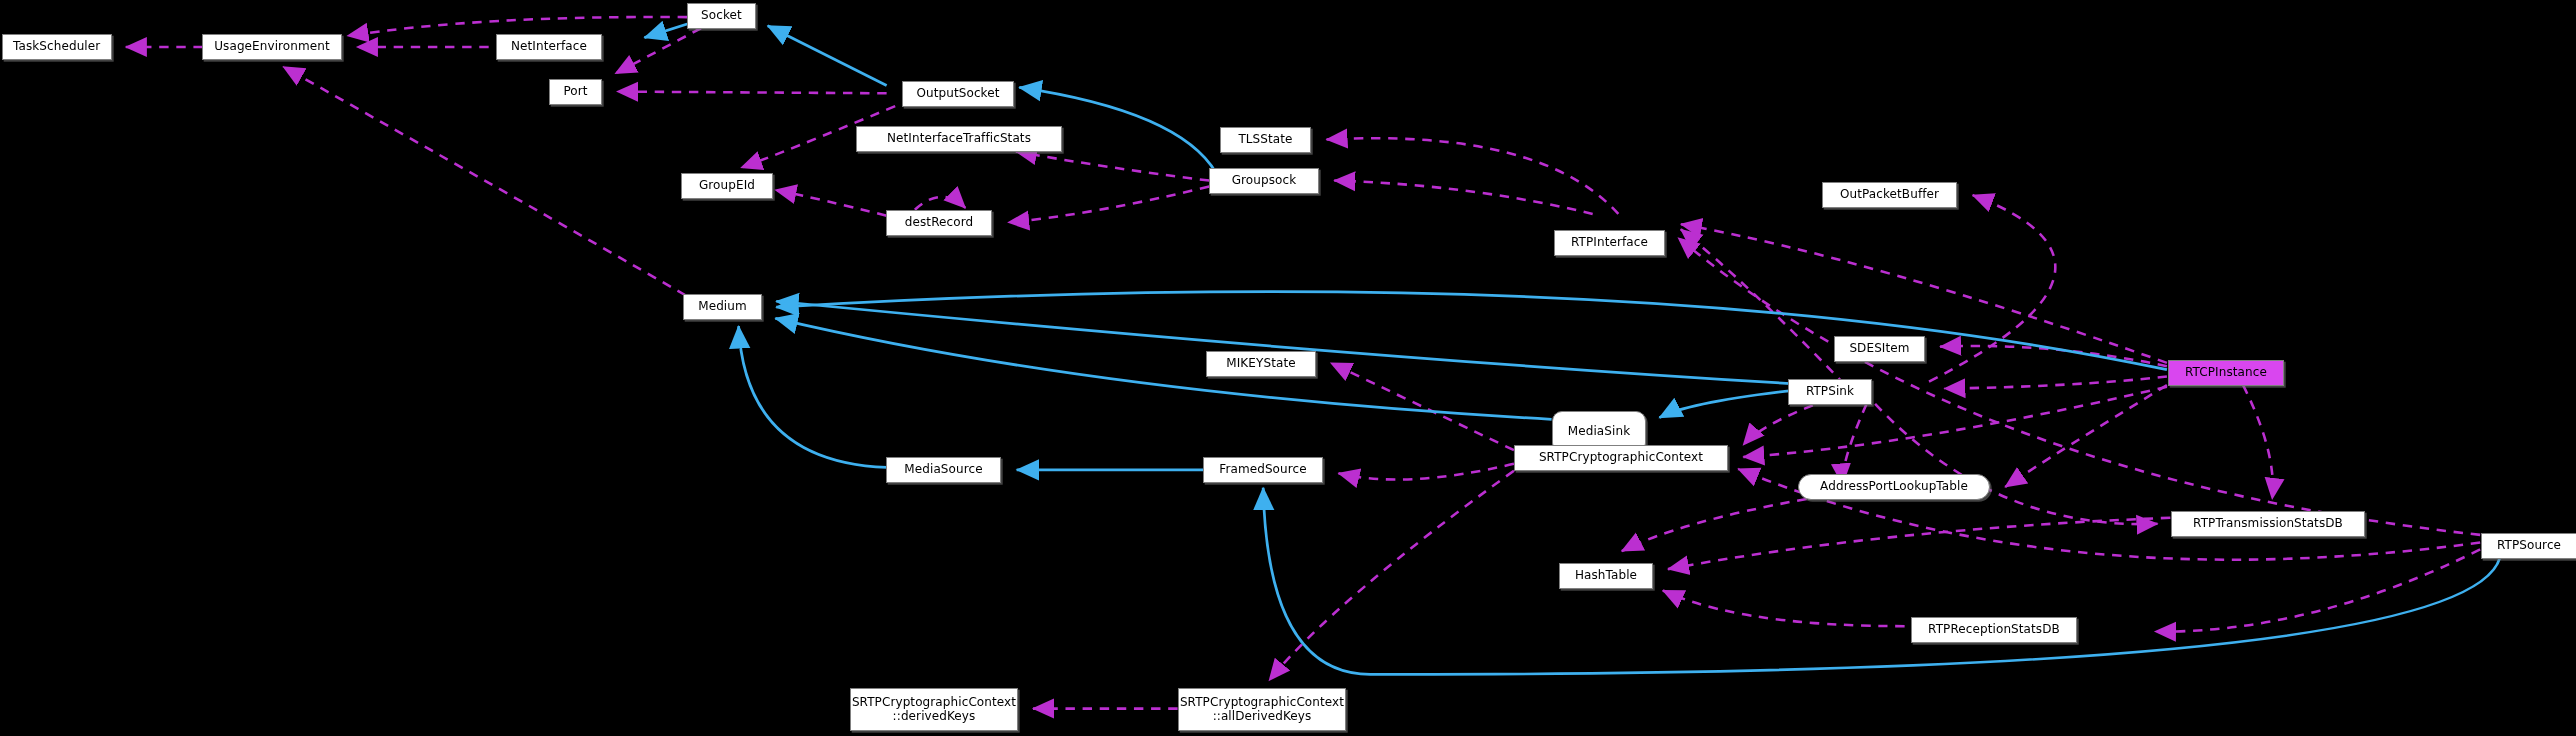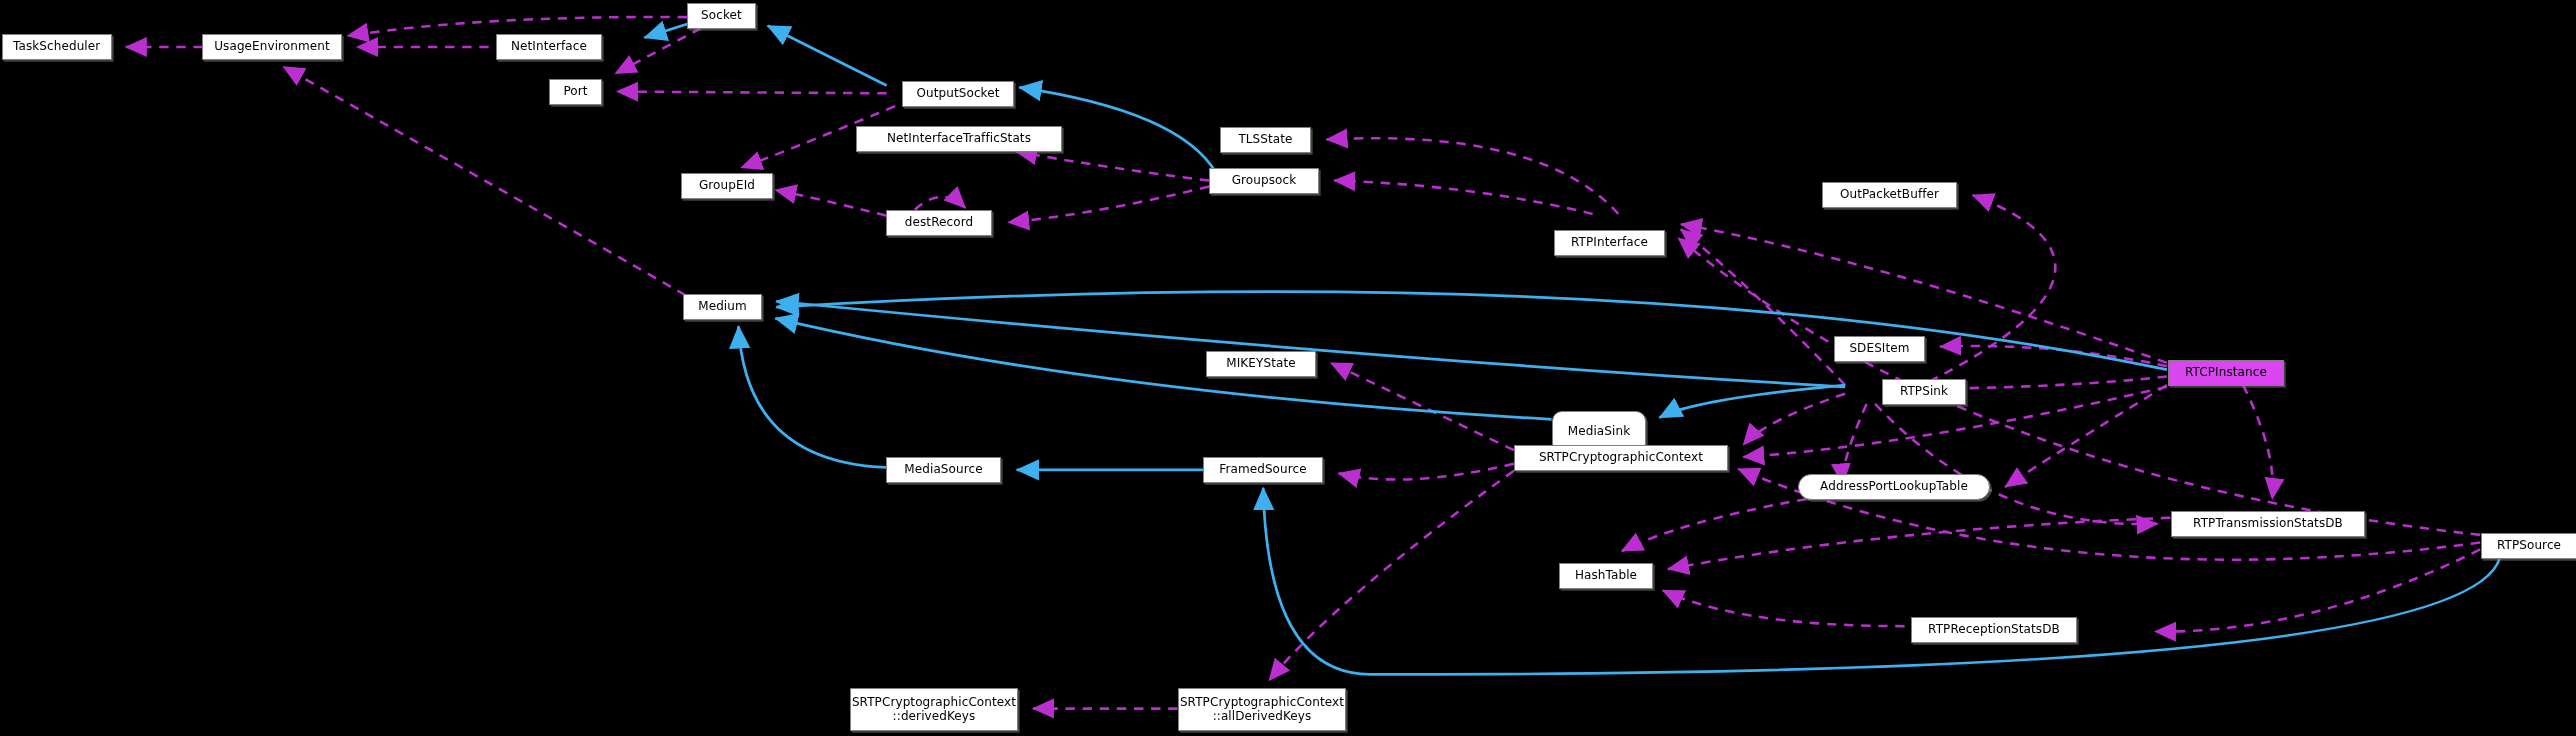--- a/index.html
+++ b/index.html
@@ -118,21 +118,21 @@
       <div class="node" style="left: 1220px; top: 127px; width: 91px; height: 26px;"><span class="node-label">TLSState</span></div>
       <div class="node" style="left: 1209px; top: 168px; width: 110px; height: 26px;"><span class="node-label">Groupsock</span></div>
       <div class="node" style="left: 681px; top: 173px; width: 92px; height: 26px;"><span class="node-label">GroupEId</span></div>
       <div class="node" style="left: 886px; top: 210px; width: 106px; height: 26px;"><span class="node-label">destRecord</span></div>
       <div class="node" style="left: 1554px; top: 230px; width: 111px; height: 26px;"><span class="node-label">RTPInterface</span></div>
       <div class="node" style="left: 1822px; top: 182px; width: 135px; height: 26px; justify-content: center;"><span class="node-label">OutPacketBuffer</span></div>
       <div class="node" style="left: 683px; top: 294px; width: 79px; height: 26px;"><span class="node-label">Medium</span></div>
       <div class="node" style="left: 1834px; top: 336px; width: 91px; height: 26px;"><span class="node-label">SDESItem</span></div>
       <div class="node" style="left: 1206px; top: 351px; width: 110px; height: 26px;"><span class="node-label">MIKEYState</span></div>
       <div class="node highlight" style="left: 2168px; top: 360px; width: 116px; height: 26px; background: #d946ef;"><span class="node-label">RTCPInstance</span></div>
-      <div class="node" style="left: 1882px; top: 379px; width: 84px; height: 26px;"><span class="node-label">RTPSink</span></div>
+      <div class="node" style="left: 1788px; top: 379px; width: 84px; height: 26px;"><span class="node-label">RTPSink</span></div>
       <div class="node" style="left: 1552px; top: 411px; width: 94px; height: 42px; border-radius: 10px;"><span class="node-label">MediaSink</span></div>
       <div class="node" style="left: 886px; top: 457px; width: 115px; height: 26px;"><span class="node-label">MediaSource</span></div>
       <div class="node" style="left: 1203px; top: 457px; width: 120px; height: 26px;"><span class="node-label">FramedSource</span></div>
       <div class="node" style="left: 1514px; top: 445px; width: 214px; height: 26px;"><span class="node-label">SRTPCryptographicContext</span></div>
       <div class="node" style="left: 1798px; top: 474px; width: 192px; height: 26px; border-radius: 13px;"><span class="node-label">AddressPortLookupTable</span></div>
       <div class="node" style="left: 2171px; top: 511px; width: 194px; height: 26px;"><span class="node-label">RTPTransmissionStatsDB</span></div>
       <div class="node" style="left: 2481px; top: 533px; width: 96px; height: 26px;"><span class="node-label">RTPSource</span></div>
       <div class="node" style="left: 1559px; top: 563px; width: 94px; height: 26px;"><span class="node-label">HashTable</span></div>
       <div class="node" style="left: 1911px; top: 617px; width: 166px; height: 26px;"><span class="node-label">RTPReceptionStatsDB</span></div>
       <div class="node" style="left: 850px; top: 688px; width: 168px; height: 43px;"><span class="node-label">SRTPCryptographicContext

